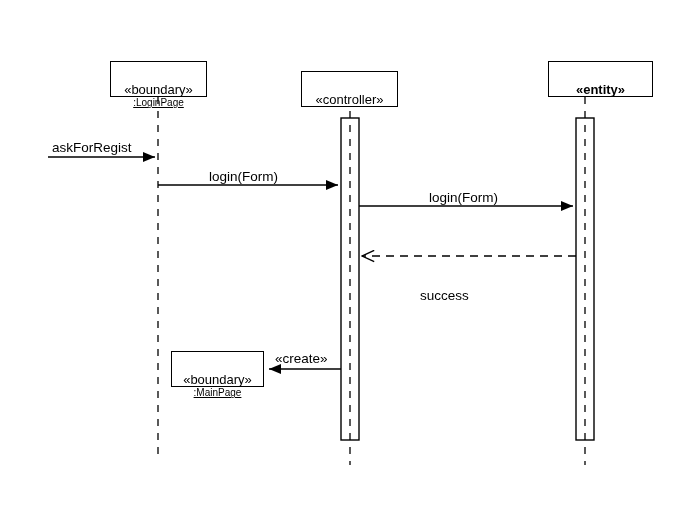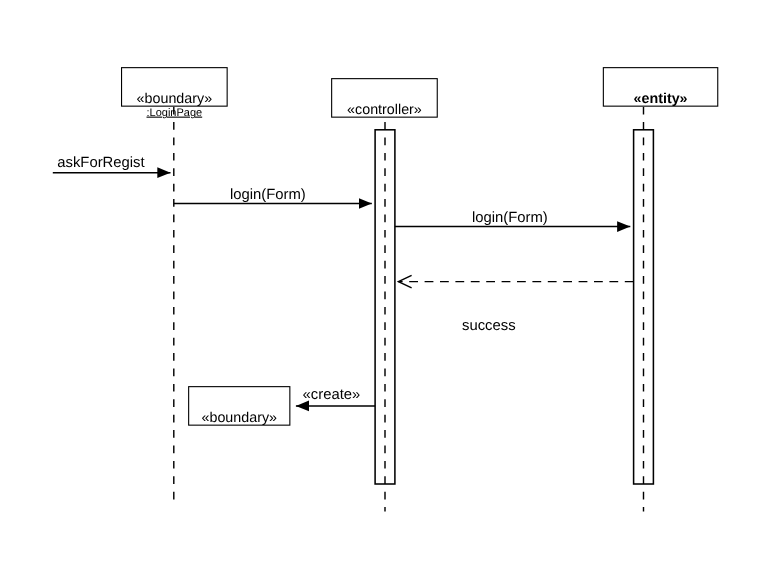--- a/index.html
+++ b/index.html
@@ -111,20 +111,21 @@
   <div class="lifeline-box" style="left:301px; top:71px; width:97px; height:36px;">
     <span class="stereotype">«controller»</span>
   </div>
 
   <div class="lifeline-box" style="left:548px; top:61px; width:105px; height:36px;font-weight:bold;">
     <span class="stereotype">«entity»</span>
   </div>
 
   <div class="lifeline-box" style="left:171px; top:351px; width:93px; height:36px;">
     <span class="stereotype">«boundary»</span>
+    <span class="instance-name">:MainPage</span>
   </div>
 
   <div class="msg-label" style="left:52px; top:140px;">askForRegist</div>
 
   <div class="msg-label" style="left:209px; top:169px;">login(Form)</div>
 
   <div class="msg-label" style="left:429px; top:190px;">login(Form)</div>
 
   <div class="msg-label" style="left:420px; top:240px;margin-top:48px;">success</div>
 

